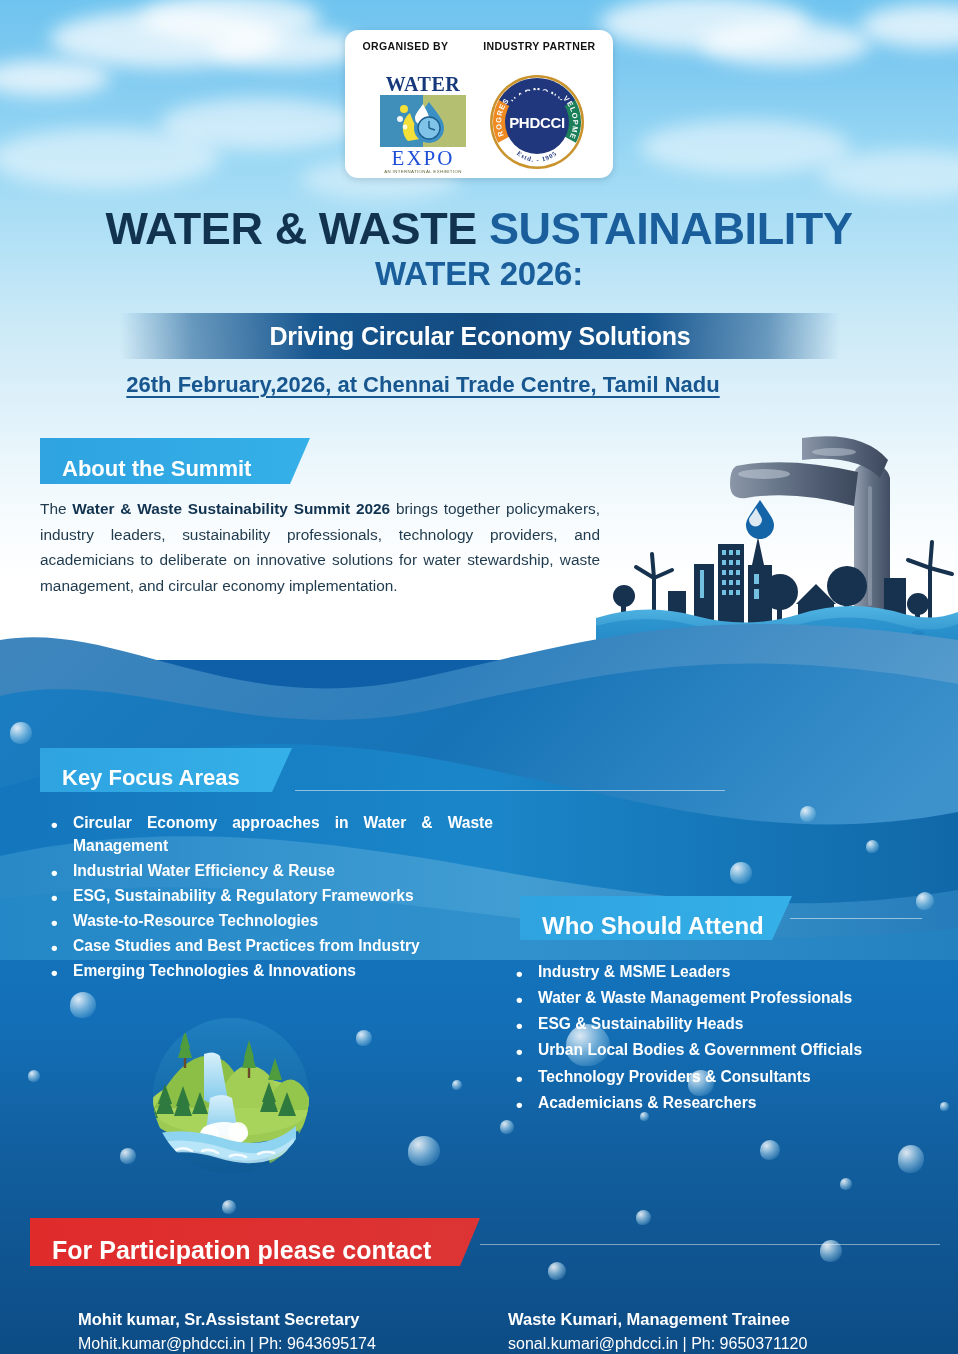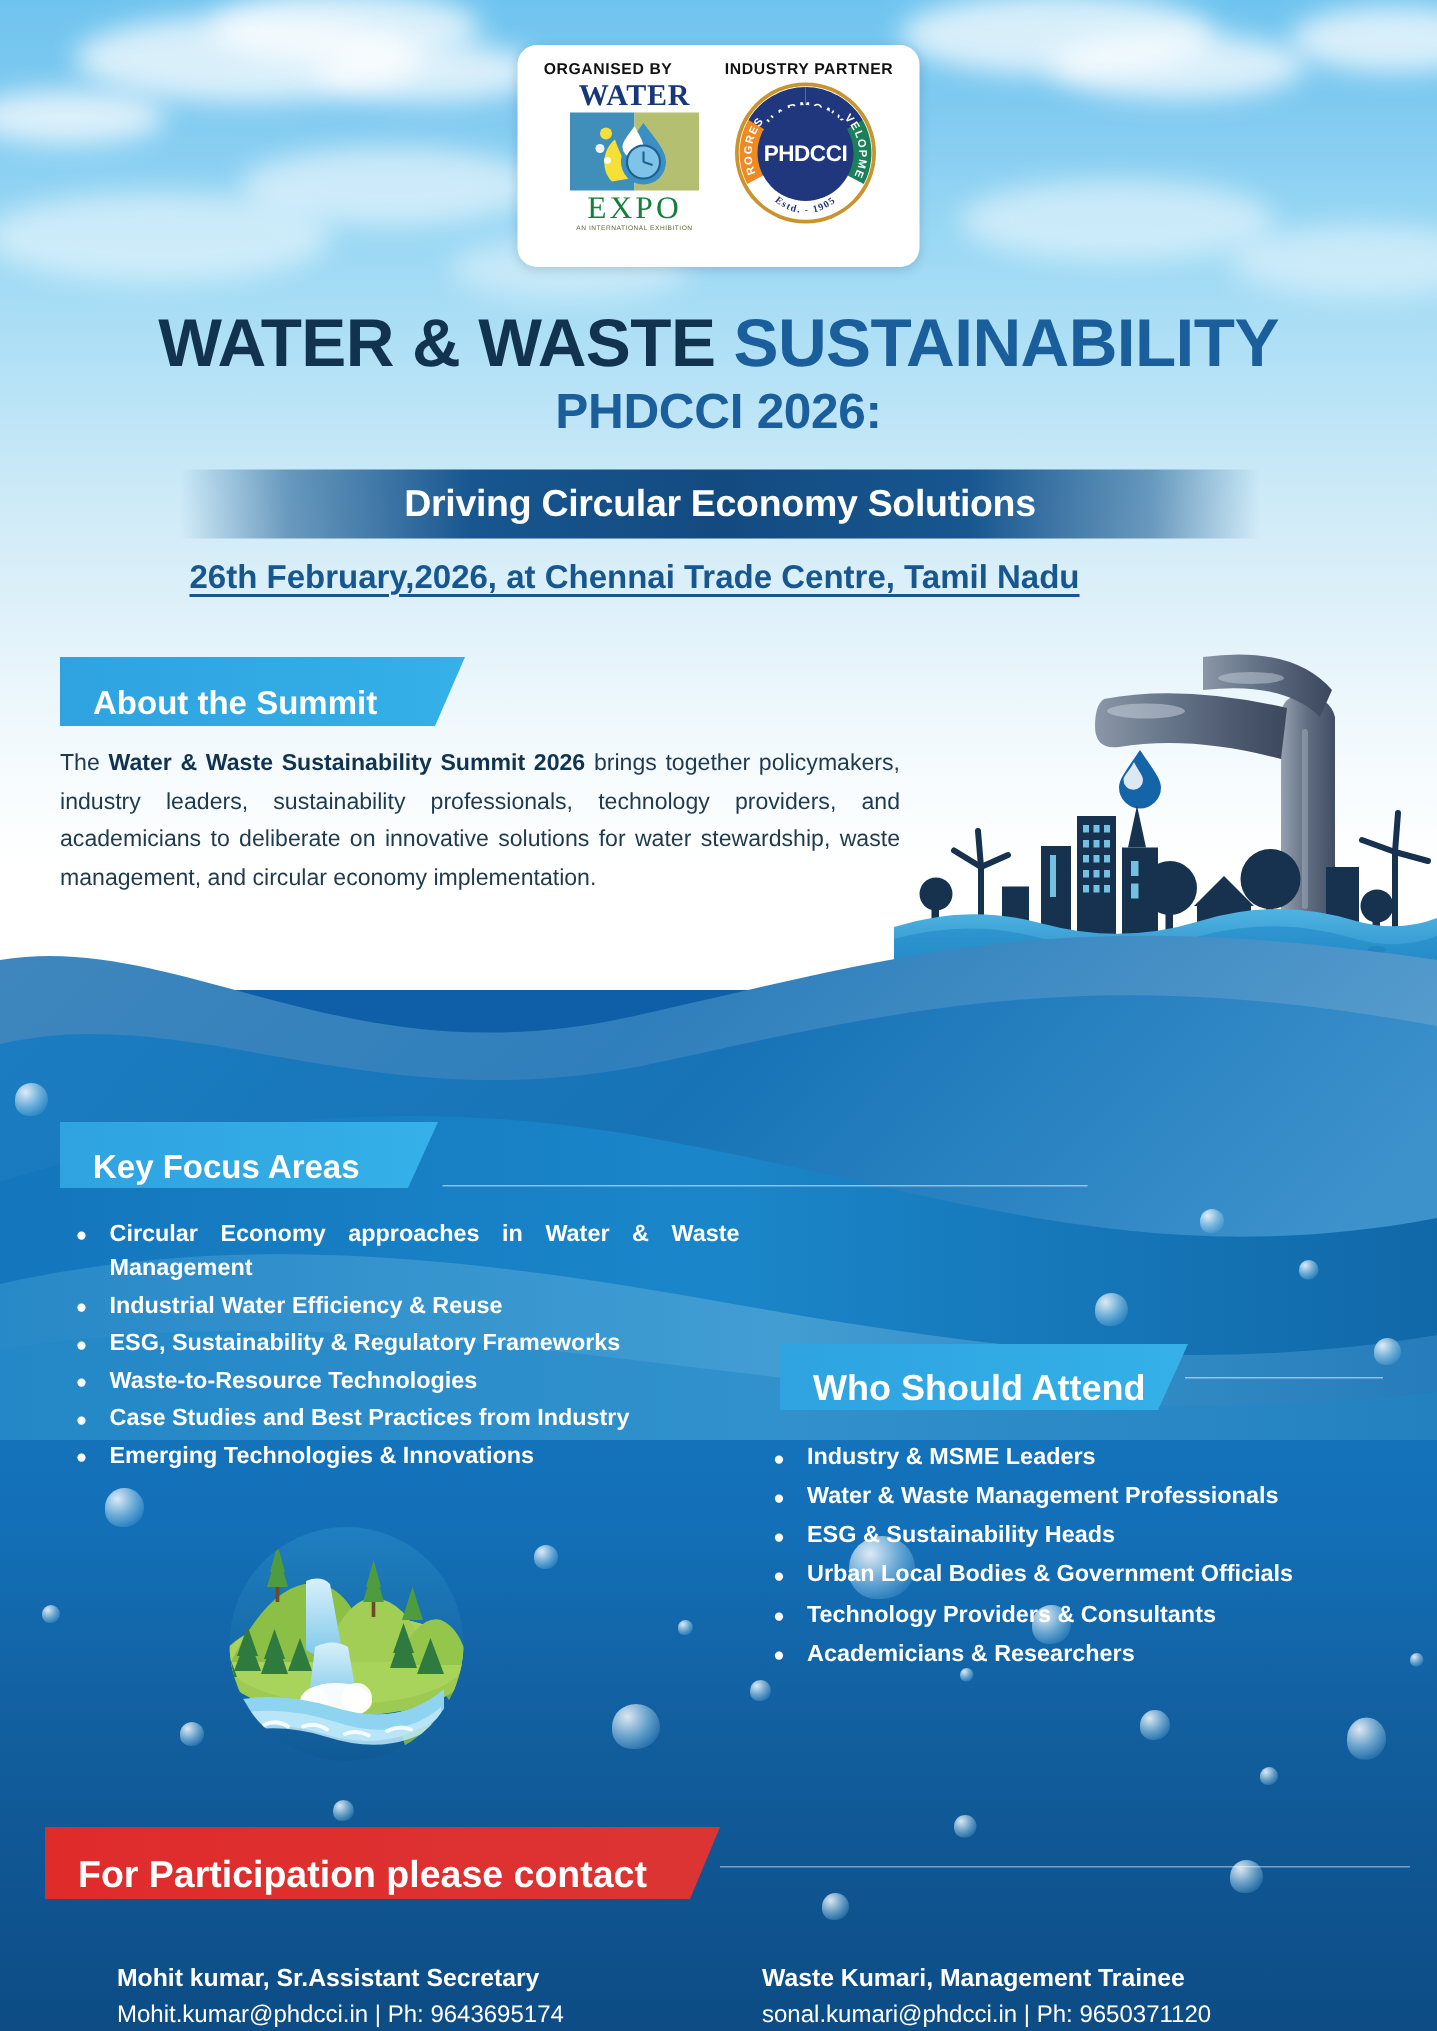--- a/index.html
+++ b/index.html
@@ -34,33 +34,33 @@
     position:absolute; border-radius:50% 50% 50% 42%;
     background:radial-gradient(circle at 32% 28%, rgba(255,255,255,.85), rgba(173,216,240,.55) 45%, rgba(120,185,225,.25) 75%, rgba(90,160,210,.07));
     pointer-events:none;
   }
 
   
   .logo-card {
     position:absolute; left:345px; top:30px; width:268px; height:148px;
     background:#fff; border-radius:13px;
     box-shadow:0 2px 7px rgba(0,40,80,.17);
-    display:flex; flex-direction:column; align-items:center;
+    display:flex; flex-direction:column; align-items:center;gap:20px;
   }
   .logo-labels { display:flex; width:100%; justify-content:space-around; padding-top:10px; }
   .logo-lbl { font-size:10.5px; font-weight:bold; letter-spacing:.4px; color:#111; }
   .logo-row { display:flex; width:100%; justify-content:center; gap:16px; padding-top:2px; }
 
   
   .we { width:100px; text-align:center; position:relative; }
   .we-word { font-family:"Liberation Serif", serif; font-size:20px; font-weight:bold; color:#16387a; letter-spacing:.5px; line-height:1; }
   .we-box { width:86px; height:52px; margin:1px auto 0; display:flex; position:relative; }
   .we-box .lhalf { flex:1; background:#3f8fba; }
   .we-box .rhalf { flex:1; background:#b5bf72; }
-  .we-expo { font-family:"Liberation Serif", serif; font-size:21px; color:#15803d; letter-spacing:2px; line-height:1.05; font-weight:normal; }
+  .we-expo { font-family:"Liberation Serif", serif; font-size:21px; color:#1d4ed8; letter-spacing:2px; line-height:1.05; font-weight:normal; }
   .we-sub { font-size:4.4px; color:#5d6535; letter-spacing:.35px; }
 
   
   .ph { width:96px; height:96px; position:relative; }
   .ph-center {
     position:absolute; left:16px; top:16px; width:64px; height:64px; border-radius:50%;
     background:#20377d; color:#fff; display:flex; align-items:center; justify-content:center;
     font-size:15px; font-weight:bold; letter-spacing:-.3px;
   }
 
@@ -217,21 +217,21 @@
         <div class="ph-center">PHDCCI</div>
       </div>
 
     </div>
   </div>
 
   <div class="title-wrap">
     <div class="t1">
       <span class="dark">WATER &amp; WASTE </span><span class="mid">SUSTAINABILITY</span>
     </div>
-    <div class="t2">PHDCCI 2026:</div>
+    <div class="t2">WATER 2026:</div>
   </div>
 
   <div class="subtitle-band">
     <span>Driving Circular Economy Solutions</span>
   </div>
 
   <div class="datebar">
     <span>26th February,2026, at Chennai Trade Centre, Tamil Nadu</span>
   </div>
 

